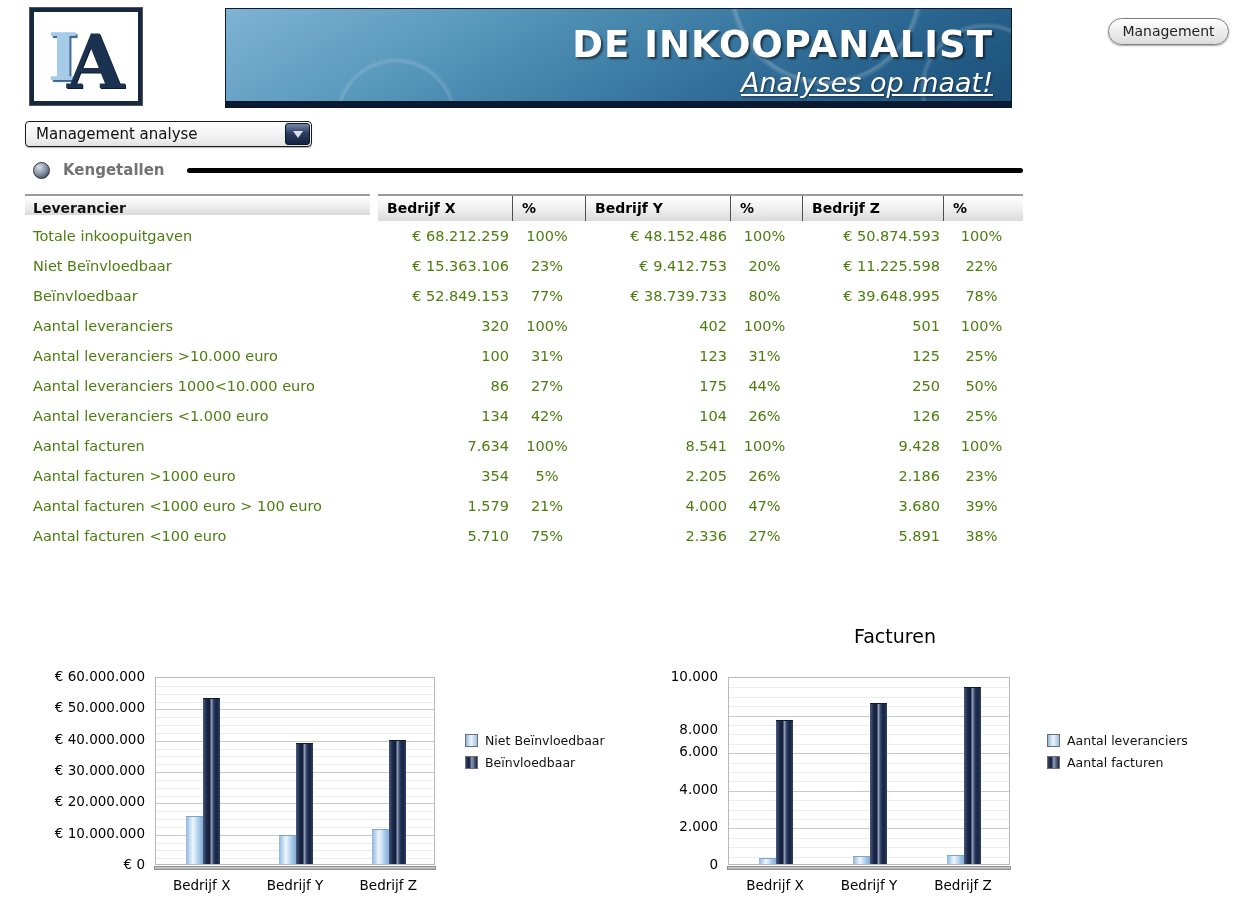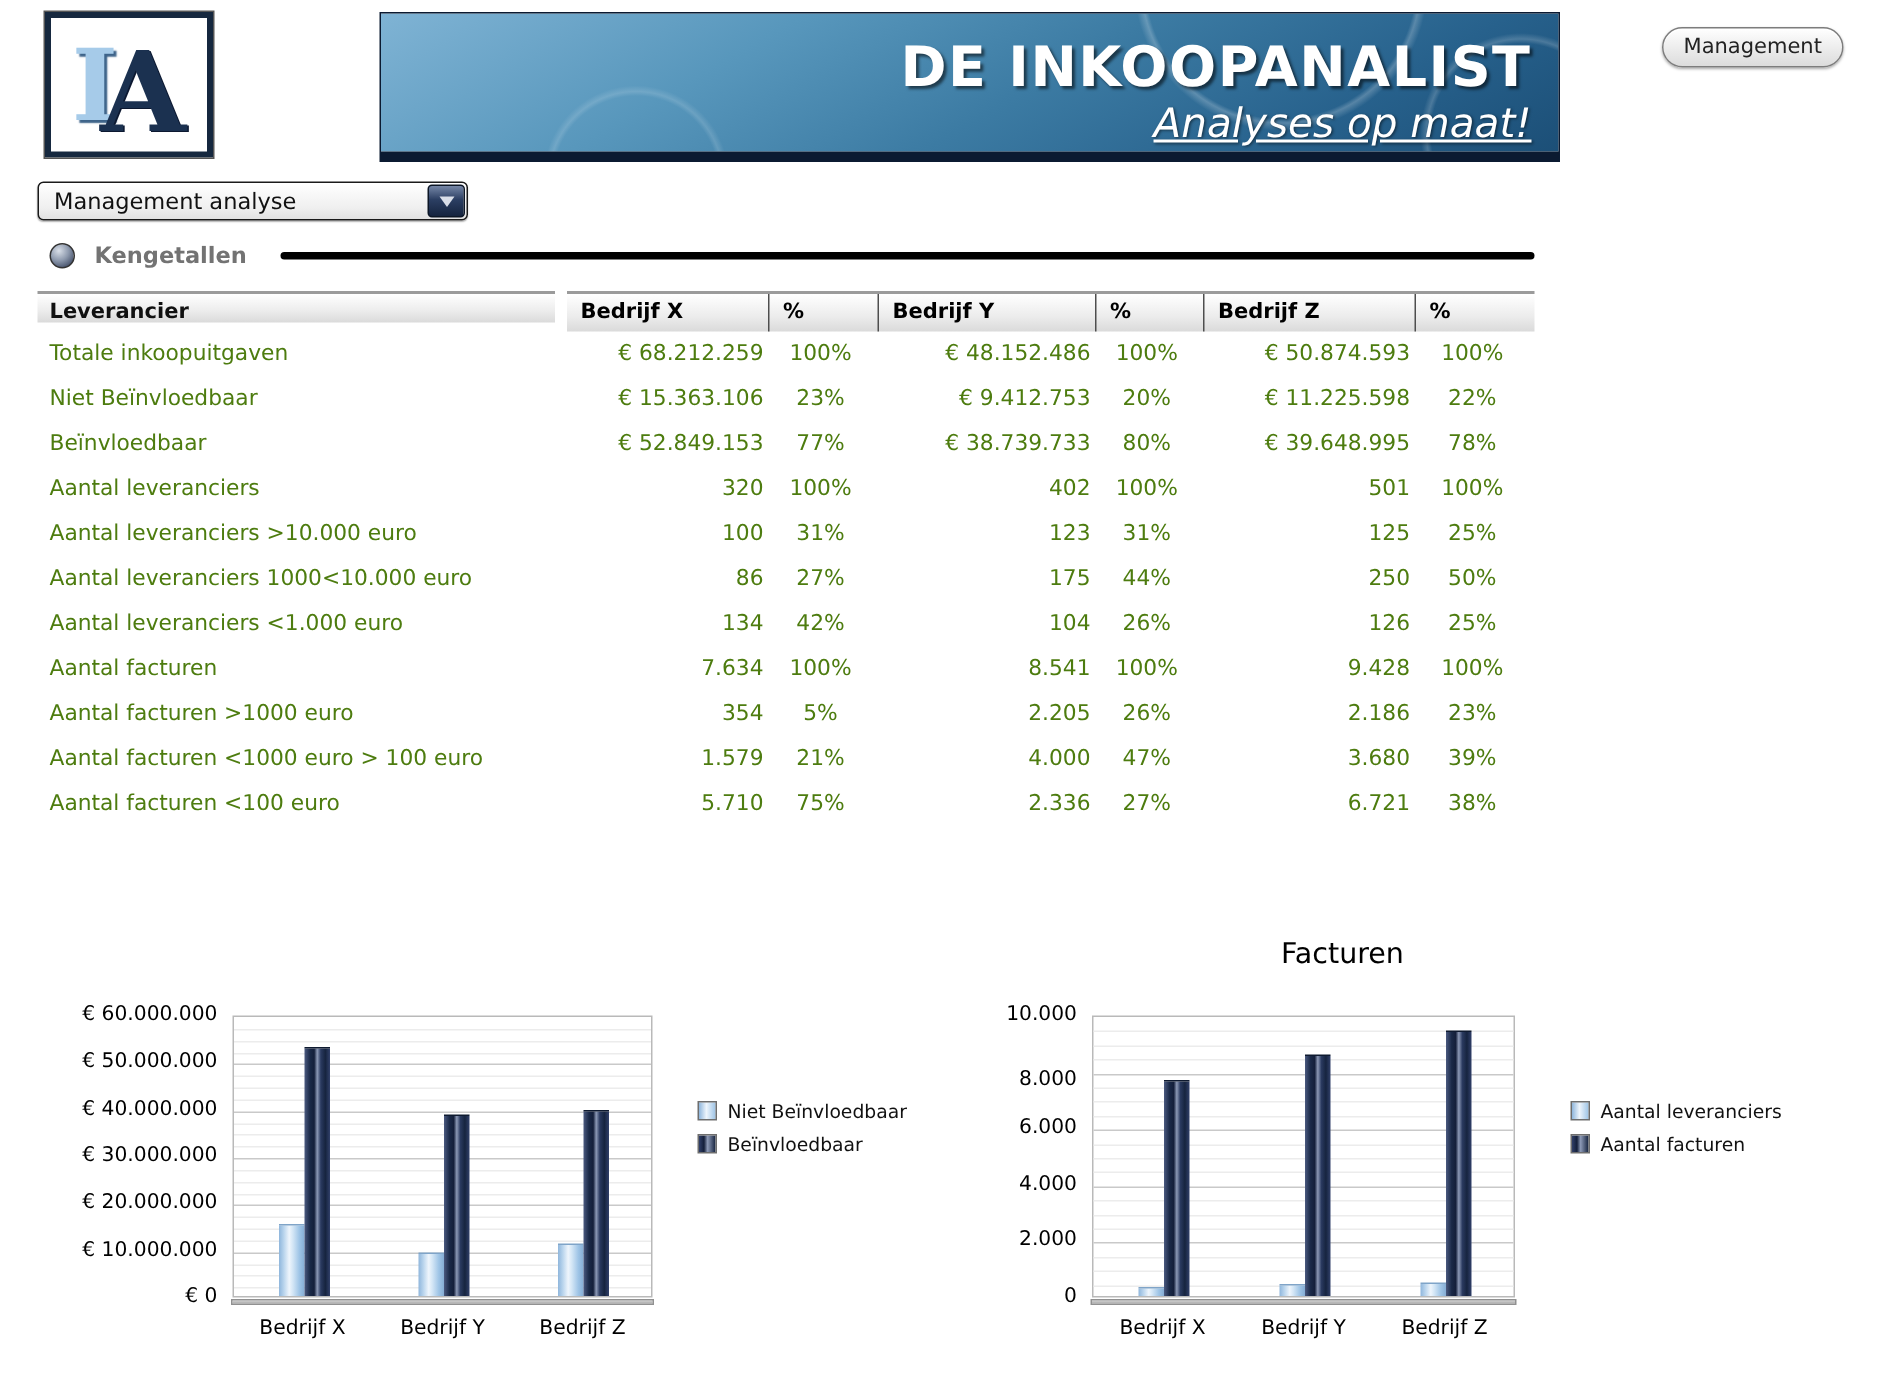--- a/index.html
+++ b/index.html
@@ -25,21 +25,20 @@
     text-shadow:1px 1px 0 #0c1830; line-height:1;
   }
   .banner{
     position:absolute; left:225px; top:8px; width:787px; height:100px;
     border:1px solid #0b1a31; border-bottom:7px solid #0b1a31;
     background:
       radial-gradient(circle at 600px -20px, rgba(255,255,255,0) 90px, rgba(255,255,255,0.22) 93px, rgba(255,255,255,0) 98px),
       radial-gradient(circle at 170px 110px, rgba(255,255,255,0) 55px, rgba(255,255,255,0.14) 58px, rgba(255,255,255,0) 62px),
       radial-gradient(circle at 760px 80px, rgba(255,255,255,0) 60px, rgba(255,255,255,0.18) 63px, rgba(255,255,255,0) 67px),
       linear-gradient(150deg,#7fb3d4 0%,#5897bc 30%,#3c7ba3 55%,#27618c 80%,#1c4f77 100%);
-    margin-left: 28px;
   }
   .banner-title{
     position:absolute; right:18px; top:14px; color:#fff; font-weight:bold;
     font-size:37px; letter-spacing:1px; text-shadow:2px 2px 2px rgba(0,0,0,.55);
     white-space:nowrap;
   }
   .banner-subtitle{
     position:absolute; right:18px; top:58px; color:#fff; font-style:italic;
     font-size:27px; text-decoration:underline; text-shadow:1px 1px 2px rgba(0,0,0,.5);
     white-space:nowrap;
@@ -285,21 +284,21 @@
         <div class="td-num">3.680</div>
         <div class="td-pct">39%</div>
       </div>
       <div class="tr">
         <div class="td-label">Aantal facturen &lt;100 euro</div>
         <div class=""></div>
         <div class="td-num">5.710</div>
         <div class="td-pct">75%</div>
         <div class="td-num">2.336</div>
         <div class="td-pct">27%</div>
-        <div class="td-num">6.721</div>
+        <div class="td-num">5.891</div>
         <div class="td-pct">38%</div>
       </div>
     </div>
 </div>
 
 <div class="chart" id="chart-left">
     <div class="ytick" style="left: 0px; width: 105px; top: 53px;">€ 60.000.000</div>
     <div class="ytick" style="left: 0px; width: 105px; top: 84.3333px;">€ 50.000.000</div>
     <div class="ytick" style="left: 0px; width: 105px; top: 115.667px;">€ 40.000.000</div>
     <div class="ytick" style="left: 0px; width: 105px; top: 147px;">€ 30.000.000</div>
@@ -349,21 +348,21 @@
       <div class="legend-item">
         <div class="swatch dark"></div>
         <div class="legend-label">Beïnvloedbaar</div>
       </div>
     </div>
   </div>
 
 <div class="chart" id="chart-right">
     <div class="chart-title" style="left: 0px; width: 470px;">Facturen</div>
     <div class="ytick" style="left: 0px; width: 58px; top: 53px;">10.000</div>
-    <div class="ytick" style="left: 0px; width: 58px; top: 96px;">8.000</div>
+    <div class="ytick" style="left: 0px; width: 58px; top: 106px;">8.000</div>
     <div class="ytick" style="left: 0px; width: 58px; top: 128.2px;">6.000</div>
     <div class="ytick" style="left: 0px; width: 58px; top: 165.8px;">4.000</div>
     <div class="ytick" style="left: 0px; width: 58px; top: 203.4px;">2.000</div>
     <div class="ytick" style="left: 0px; width: 58px; top: 241px;">0</div>
     <div class="plot" style="left: 68px; top: 62px; width: 282px; height: 188px;">
       <div class="gridline minor" style="top: 9.4px;"></div>
       <div class="gridline minor" style="top: 18.8px;"></div>
       <div class="gridline minor" style="top: 28.2px;"></div>
       <div class="gridline major" style="top: 37.6px;"></div>
       <div class="gridline minor" style="top: 47px;"></div>

